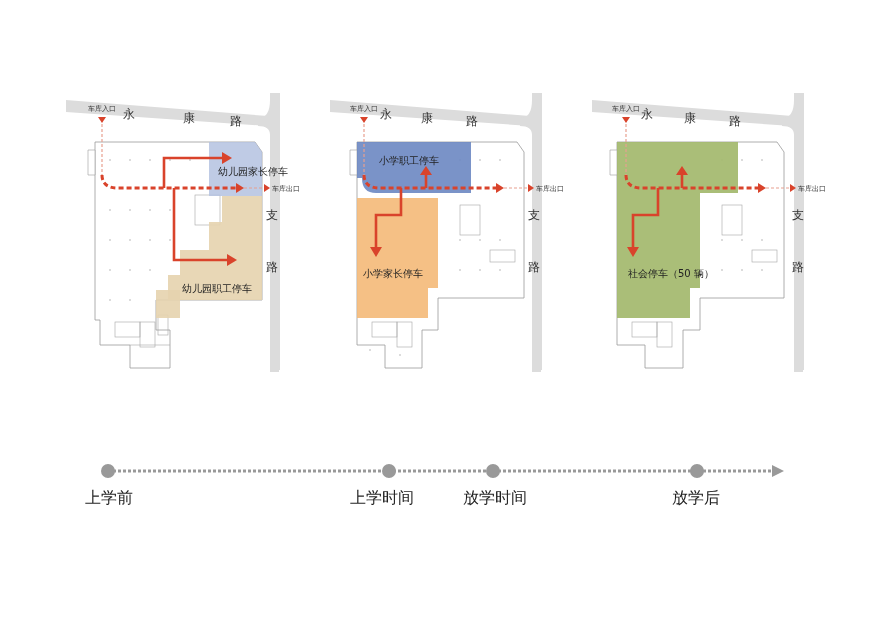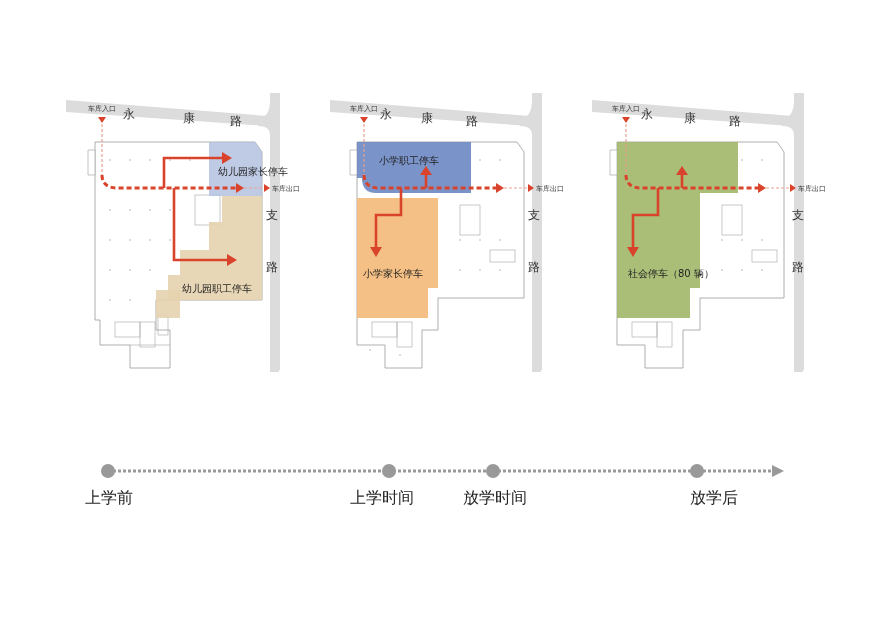--- a/index.html
+++ b/index.html
@@ -170,32 +170,32 @@
     <polygon points="790,184 796,188 790,192" fill="#d9432b"></polygon>
     <path d="M682,188 L682,174" stroke="#d9432b" stroke-width="2.6" fill="none"></path>
     <polygon points="676,175 682,166 688,175" fill="#d9432b"></polygon>
     <path d="M658,188 L658,215 L633,215 L633,248" stroke="#d9432b" stroke-width="2.6" fill="none"></path>
     <polygon points="627,247 633,257 639,247" fill="#d9432b"></polygon>
   </svg>
   <span class="lbl small-lbl" style="left:612px;top:104px;">车库入口</span>
   <span class="lbl road-lbl" style="left:641px;top:106px;">永</span>
   <span class="lbl road-lbl" style="left:684px;top:110px;">康</span>
   <span class="lbl road-lbl" style="left:729px;top:113px;">路</span>
-  <span class="lbl zone-lbl" style="left:628px;top:267px;">社会停车（80 辆）</span>
+  <span class="lbl zone-lbl" style="left:628px;top:267px;">社会停车（50 辆）</span>
   <span class="lbl small-lbl" style="left:798px;top:184px;">车库出口</span>
   <span class="lbl road-lbl" style="left:792px;top:207px;">支</span>
   <span class="lbl road-lbl" style="left:792px;top:259px;">路</span>
 </div>
 
 <div class="timeline">
   <svg width="880" height="622" style="position:absolute;left:0;top:0;">
     <line x1="108" y1="471" x2="772" y2="471" stroke="#999999" stroke-width="3" stroke-dasharray="3,2"></line>
     <polygon points="772,465 784,471 772,477" fill="#999999"></polygon>
     <circle cx="108" cy="471" r="7" fill="#999999"></circle>
     <circle cx="389" cy="471" r="7" fill="#999999"></circle>
     <circle cx="493" cy="471" r="7" fill="#999999"></circle>
     <circle cx="697" cy="471" r="7" fill="#999999"></circle>
   </svg>
   <span class="tl-lbl" style="left:85px;top:488px;">上学前</span>
   <span class="tl-lbl" style="left:350px;top:488px;font-family:Liberation Mono, monospace;">上学时间</span>
   <span class="tl-lbl" style="left:463px;top:488px;font-family:Liberation Serif, serif;">放学时间</span>
-  <span class="tl-lbl" style="left:690px;top:488px;">放学后</span>
+  <span class="tl-lbl" style="left:672px;top:488px;">放学后</span>
 </div>
 
 </body></html>

